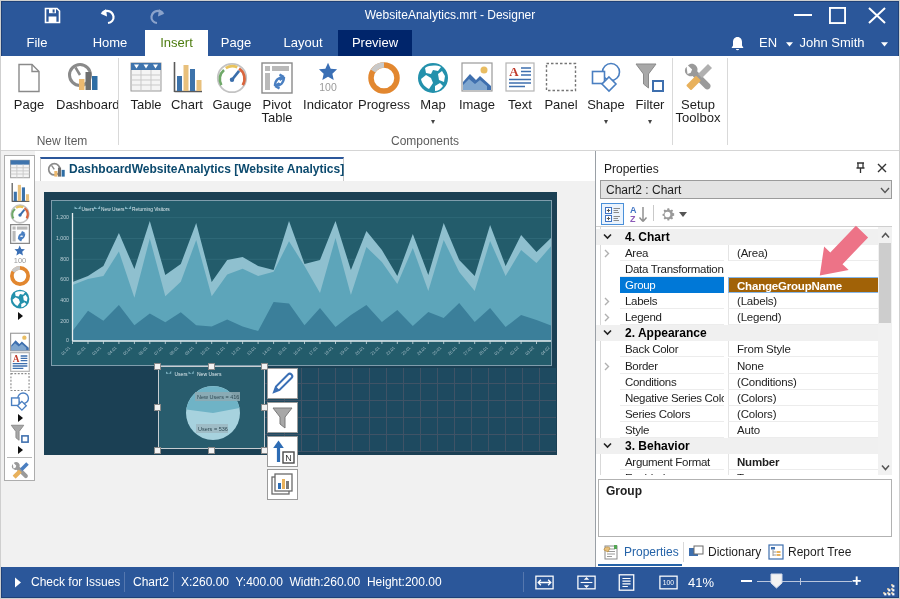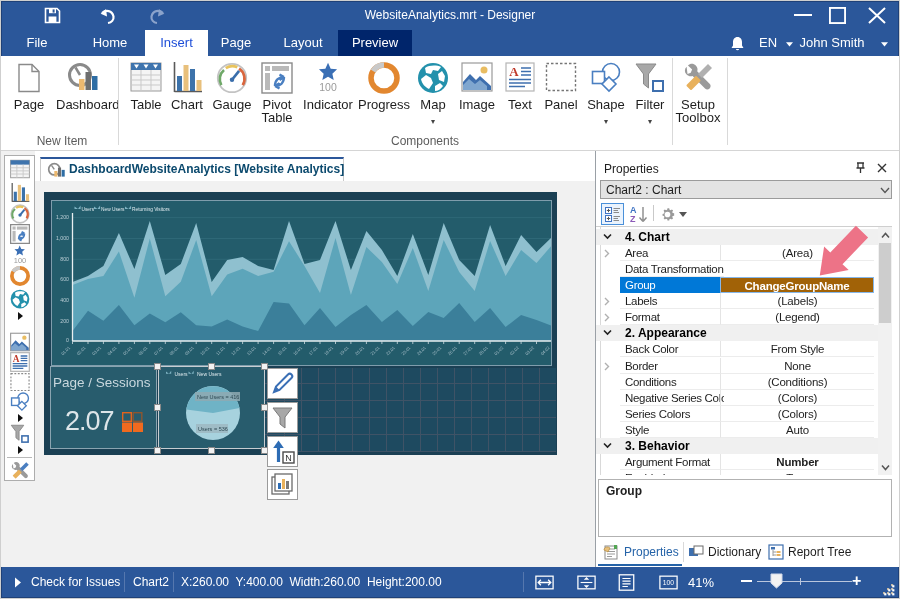--- a/index.html
+++ b/index.html
@@ -8,21 +8,21 @@
 .abs { position:absolute; }
 #win { position:absolute; left:0; top:0; width:900px; height:599px; border:1px solid #cfcfcf; pointer-events:none; z-index:99; }
 #winblue { position:absolute; left:1px; top:1px; width:898px; height:55px; border:1px solid #1f4178; border-bottom:none; pointer-events:none; z-index:98; }
 #winbot { position:absolute; left:1px; top:567px; width:898px; height:31px; border:1px solid #1f4178; border-top:none; pointer-events:none; z-index:98; }
 
 #titlebar { position:absolute; left:0; top:0; width:900px; height:30px; background:#2b579a; }
 #title-text { position:absolute; left:0; top:8px; width:900px; text-align:center; color:#fff; font-size:12px; }
 
 #tabrow { position:absolute; left:0; top:30px; width:900px; height:26px; background:#2b579a; }
 .mtab { position:absolute; top:0; height:26px; line-height:26px; color:#fff; font-size:13px; text-align:center; }
-#tab-insert { background:#fff; color:#1d4ed8; }
+#tab-insert { background:#fff; color:#4d7c0f; }
 #tab-preview { background:#00256b; }
 
 #ribbon { position:absolute; left:0; top:56px; width:900px; height:95px; background:#fff; border-bottom:1px solid #d5d5d5; }
 .ritem { position:absolute; top:6px; width:54px; height:80px; text-align:center; }
 .ricon { display:block; margin:0 auto; }
 .rlabel { position:absolute; top:36px; left:0; width:100%; font-size:13px; color:#1e1e1e; line-height:13px; }
 .rsep { position:absolute; top:2px; height:87px; width:1px; background:#d9d9d9; }
 .rgroup { position:absolute; top:78px; font-size:12px; color:#5c5c5c; text-align:center; }
 .drop { position:absolute; top:57px; left:0; width:100%; color:#444; font-size:8px; line-height:6px; }
 
@@ -42,21 +42,21 @@
 #pspanel { position:absolute; left:6px; top:174px; width:107px; height:83px; background:#285c6d; border:1px solid #8aa4b0; }
 #piepanel { position:absolute; left:114px; top:174px; width:107px; height:83px; background:#285c6d; border:1px solid #c7cdd1; }
 .handle { position:absolute; width:7px; height:7px; background:#f2f2f2; border:1px solid #8a8a8a; }
 .fbtn { position:absolute; left:223px; width:31px; height:31px; background:#fff; border:1px solid #9a9a9a; }
 
 #props { position:absolute; left:595px; top:151px; width:305px; height:416px; background:#fff; border-left:1px solid #000000; }
 #pgrid { position:absolute; left:0px; top:75px; width:296px; height:249px; border-top:1px solid #cfcfcf; overflow:hidden; }
 .prow { position:absolute; left:0; width:282px; height:16px; }
 .pcat { background:#f0f0f0; font-weight:bold; }
 .pname { position:absolute; left:17px; top:0; width:111px; height:16px; font-size:11.5px; letter-spacing:-0.3px; color:#1e1e1e; line-height:16px; white-space:nowrap; overflow:hidden; border-bottom:1px solid #ececec; }
-.pval { position:absolute; left:124px; top:0; width:154px; height:16px; font-size:11.5px; letter-spacing:-0.2px; color:#1e1e1e; line-height:16px; padding-left:0; white-space:nowrap; border-bottom:1px solid #ececec; border-left:1px solid #e4e4e4;text-align:center; }
+.pval { position:absolute; left:132px; top:0; width:154px; height:16px; font-size:11.5px; letter-spacing:-0.2px; color:#1e1e1e; line-height:16px; padding-left:8px; white-space:nowrap; border-bottom:1px solid #ececec; border-left:1px solid #e4e4e4; }
 
 #statusbar { position:absolute; left:0; top:567px; width:900px; height:30px; background:#2b579a; color:#fff; font-size:12px; }
 .ssep { position:absolute; top:5px; height:20px; width:1px; background:#5577ae; }
 .sicon { position:absolute; top:6px; width:19px; height:19px; }
 </style>
 </head>
 <body>
 <div id="titlebar">
   <svg class="abs" style="left:44px;top:7px" width="17" height="17" viewBox="0 0 17 17">
     <path d="M1.5 1.5 H13 L15.5 4 V15.5 H1.5 Z" fill="none" stroke="#fff" stroke-width="1.6"></path>
@@ -346,30 +346,20 @@
           <path d="M74.5 206.5 l3.5 2.6 l2.6 -3.5 v3.5 h-6.1 z" fill="#7fb4c4"></path>
             <text x="81.5" y="211">Users</text>
           <path d="M94 206.5 l3.5 2.6 l2.6 -3.5 v3.5 h-6.1 z" fill="#7fb4c4"></path>
             <text x="101" y="211">New Users</text>
           <path d="M125 206.5 l3.5 2.6 l2.6 -3.5 v3.5 h-6.1 z" fill="#7fb4c4"></path>
             <text x="132" y="211">Returning Visitors</text>
         </g>
       </g>
     </svg>
   </div>
-  <div id="pspanel">
-    <div class="abs" style="left:2px;top:8px;font-size:13.5px;color:#c9d8de;white-space:nowrap">Page / Sessions</div>
-    <div class="abs" style="left:14px;top:39px;font-size:27px;letter-spacing:-1px;color:#dde5e9">2.07</div>
-    <svg class="abs" style="left:71px;top:45px" width="21" height="20" viewBox="0 0 21 20">
-      <rect x="0.7" y="0.7" width="8.6" height="8.6" fill="none" stroke="#e2631d" stroke-width="1.4"></rect>
-      <rect x="11.2" y="0.7" width="8.6" height="8.6" fill="none" stroke="#8c5630" stroke-width="1.4"></rect>
-      <rect x="0" y="10.5" width="10" height="9.5" fill="#ef6a1f"></rect>
-      <rect x="11" y="10.5" width="10" height="9.5" fill="#ef6a1f"></rect>
-    </svg>
-  </div>
   <div id="piepanel">
     <svg class="abs" style="left:0;top:0" width="105" height="81" viewBox="0 0 105 81">
       <g font-size="5" fill="#dfeaee" font-family="Liberation Sans">
         <path d="M7 4.5 l3 2.2 l2.2 -3 v3 h-5.2 z" fill="#7fb4c4"></path>
           <text x="15.5" y="9">Users</text>
         <path d="M29.5 4.5 l3 2.2 l2.2 -3 v3 h-5.2 z" fill="#7fb4c4"></path>
           <text x="38" y="9">New Users</text>
       </g>
       <circle cx="54" cy="46" r="27" fill="#a7d2de"></circle>
       <path d="M54 46 L27.3 42.5 A27 27 0 0 1 80.5 41.0 Z" fill="#6fb3c6"></path>
@@ -560,21 +550,21 @@
         <svg class="abs" style="left:8px;top:4px" width="6" height="9" viewBox="0 0 6 9">
           <path d="M1 1 L4.5 4.5 L1 8" stroke="#b0b0b0" stroke-width="1.4" fill="none"></path>
         </svg>
         <div class="pname" style="left:24px;width:104px;padding-left:5px">Labels</div>
         <div class="pval">(Labels)</div>
       </div>
       <div class="prow" style="top:82px">
         <svg class="abs" style="left:8px;top:4px" width="6" height="9" viewBox="0 0 6 9">
           <path d="M1 1 L4.5 4.5 L1 8" stroke="#b0b0b0" stroke-width="1.4" fill="none"></path>
         </svg>
-        <div class="pname" style="left:24px;width:104px;padding-left:5px">Format</div>
+        <div class="pname" style="left:24px;width:104px;padding-left:5px">Legend</div>
         <div class="pval">(Legend)</div>
       </div>
       <div class="prow pcat" style="top:98px">
         <svg class="abs" style="left:7px;top:4px" width="9" height="7" viewBox="0 0 9 7">
           <path d="M1 1.5 L4.5 5 L8 1.5" stroke="#222" stroke-width="1.6" fill="none"></path>
         </svg>
         <div style="position:absolute;left:29px;top:1px;font-size:12px;line-height:15px">2. Appearance</div>
       </div>
       <div class="prow" style="top:114px">
         <div class="pname" style="left:24px;width:104px;padding-left:5px">Back Color</div>

